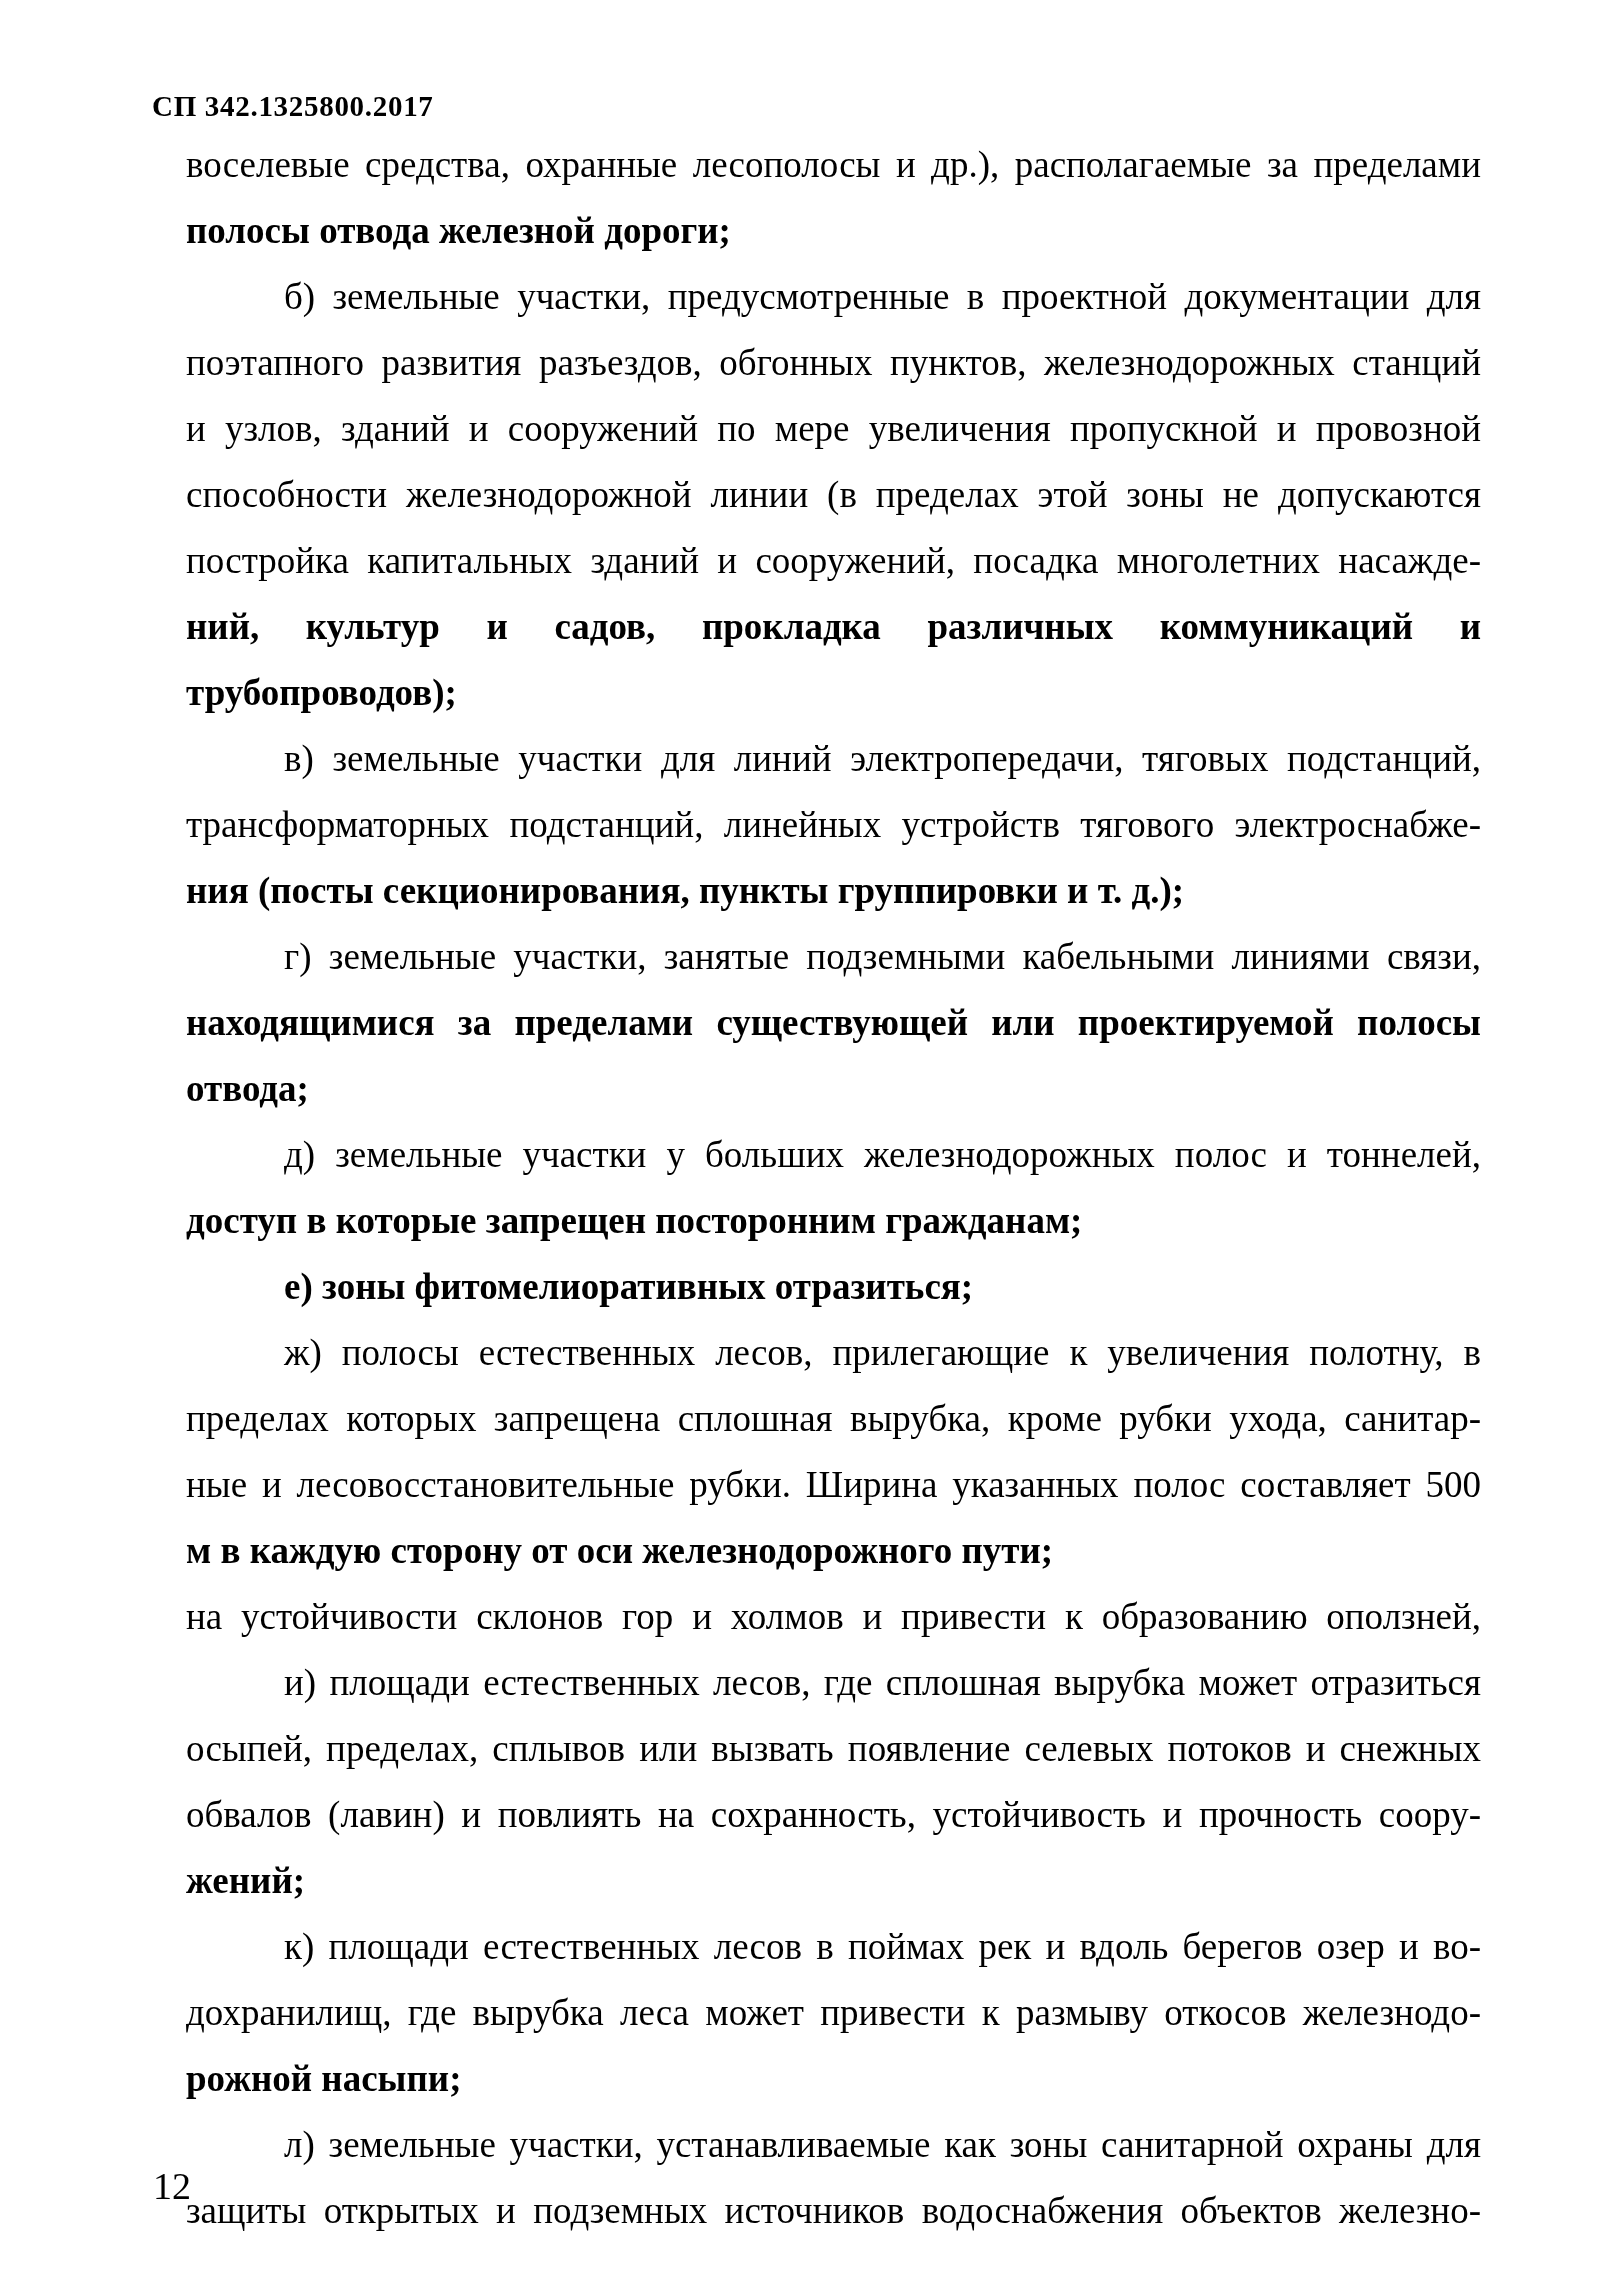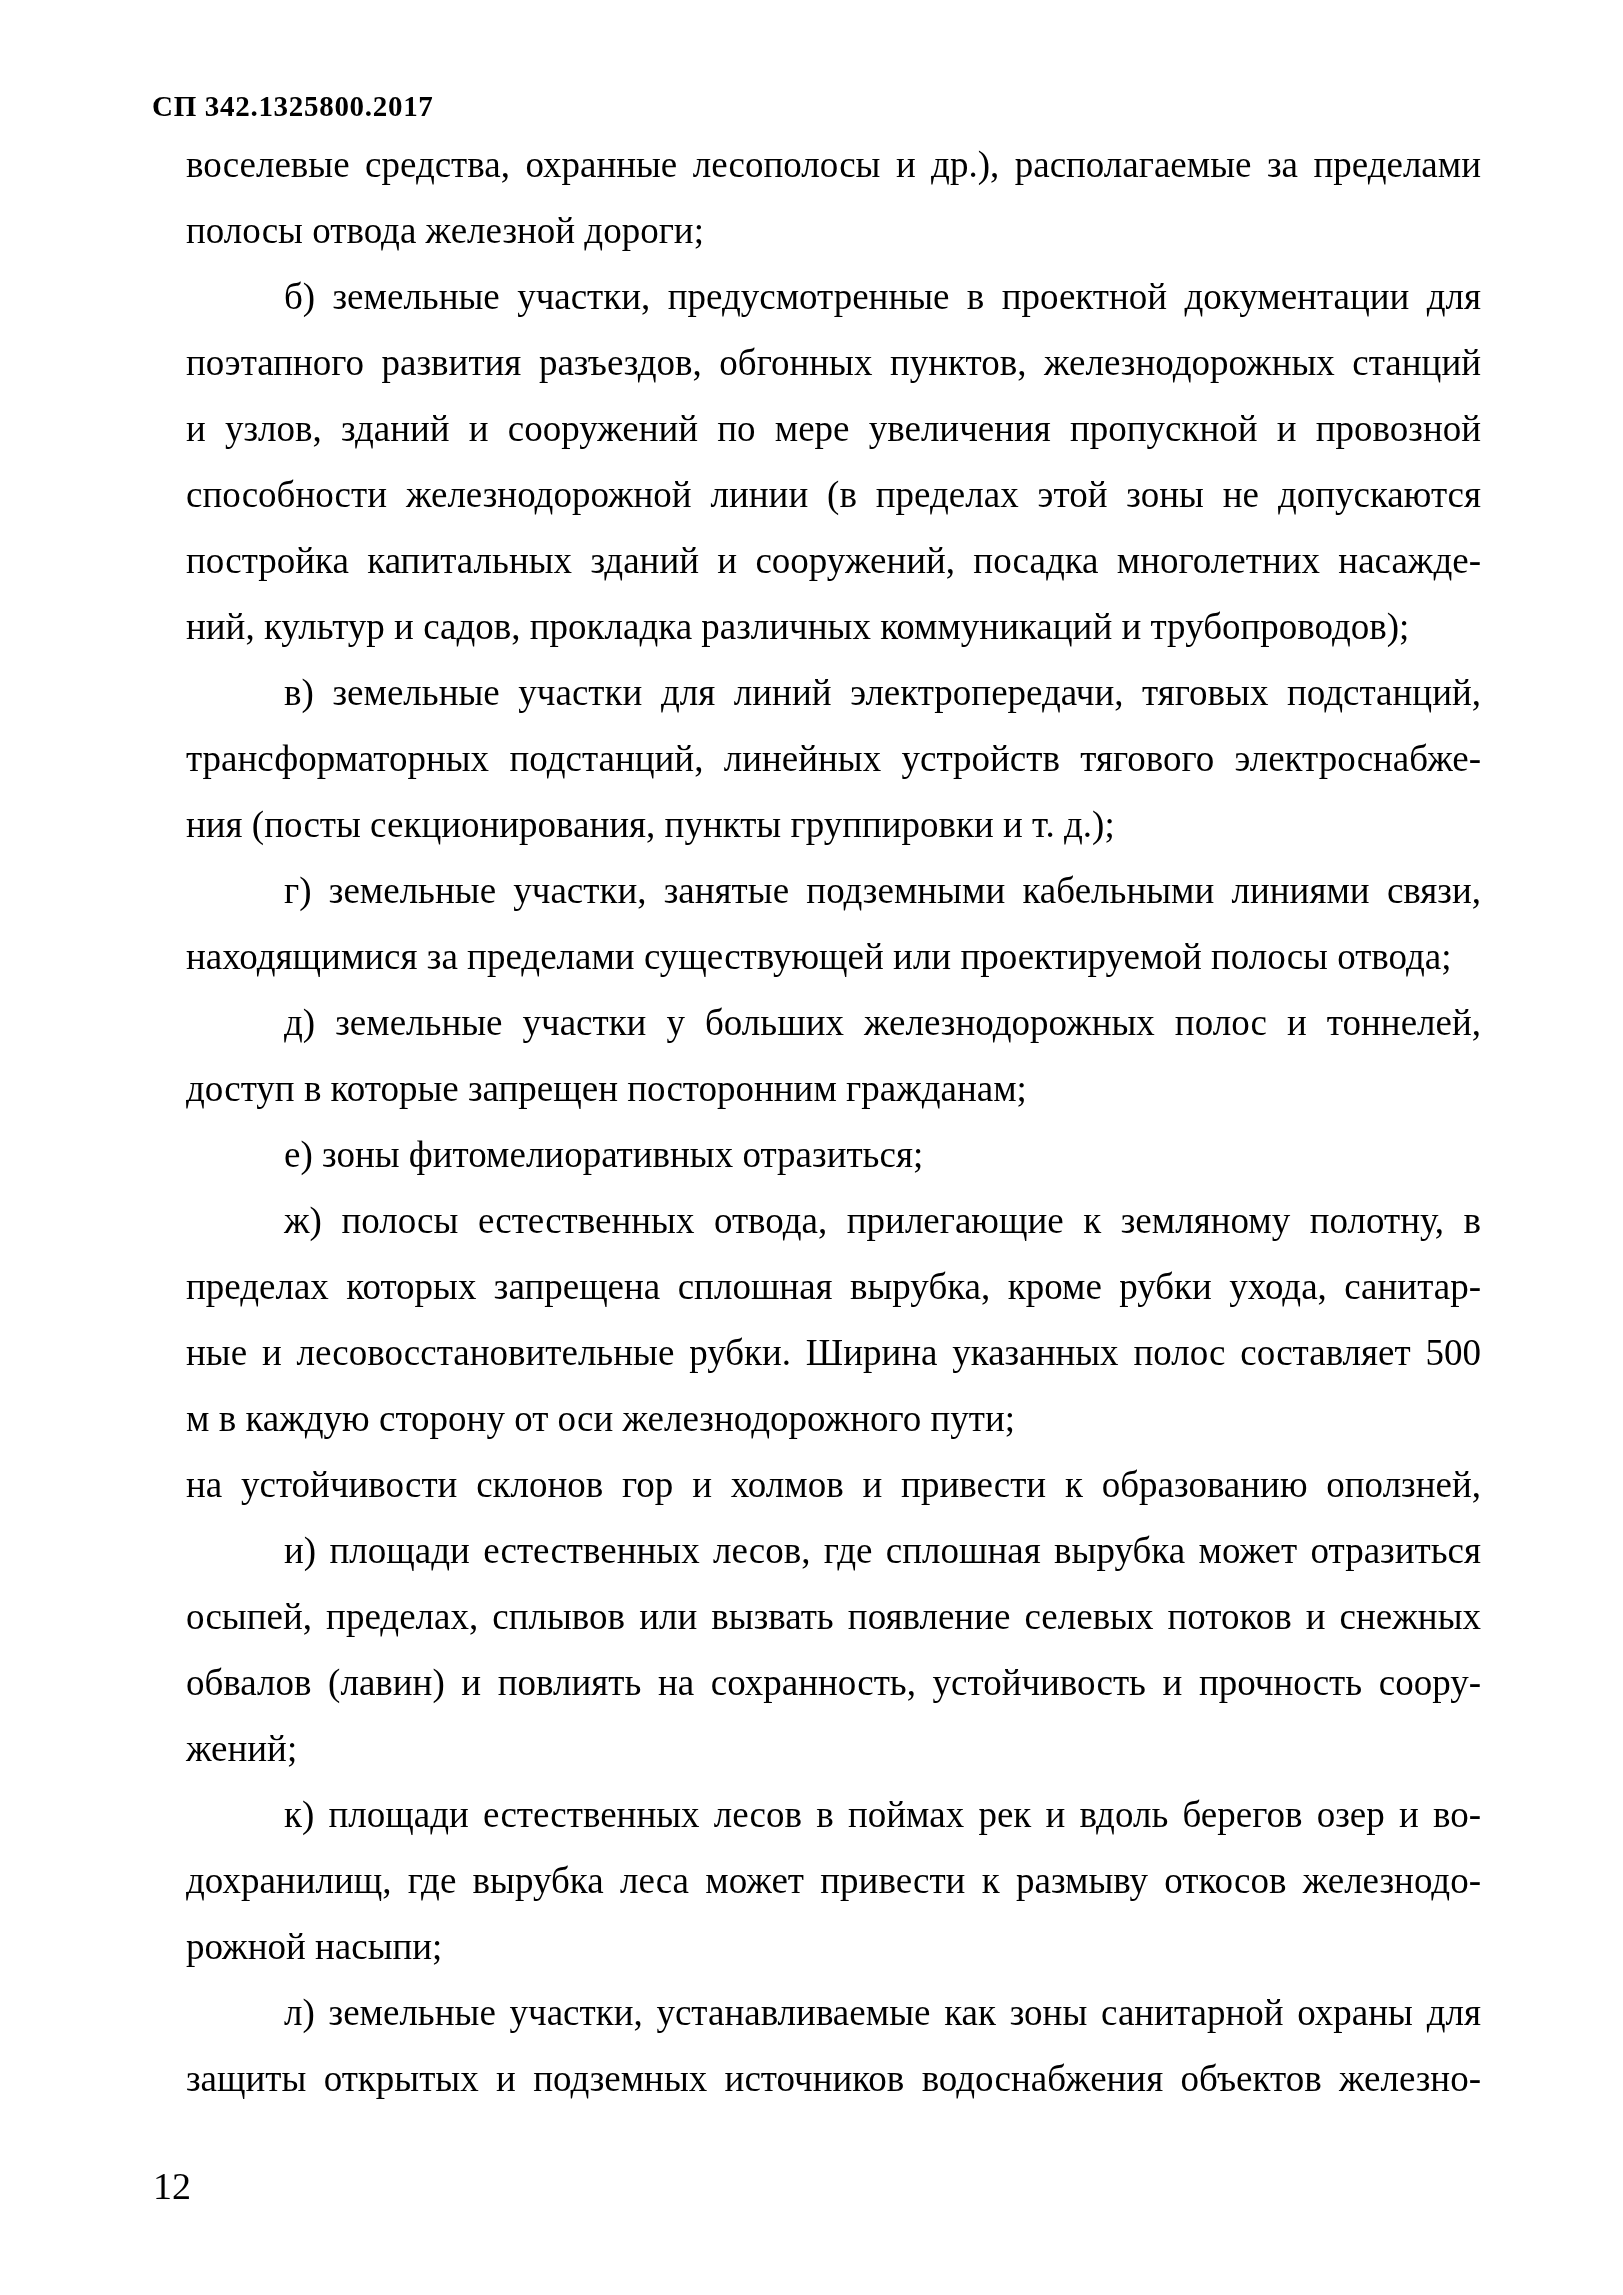--- a/index.html
+++ b/index.html
@@ -35,20 +35,21 @@
     font-size: 37px;
     line-height: 66px;
   }
   .line {
     text-align: justify;
     text-align-last: justify;
     margin-left: 34px;
   }
   .line.last {
     text-align-last: left;
+    font-weight: bold;
   }
   .line.indent {
     text-indent: 98px;
   }
   .page-number {
     position: absolute;
     left: 153px;
     top: 2167px;
     font-size: 38px;
     line-height: 1;
@@ -70,21 +71,21 @@
       <div class="line">постройка капитальных зданий и сооружений, посадка многолетних насажде-</div>
       <div class="line last">ний, культур и садов, прокладка различных коммуникаций и трубопроводов);</div>
       <div class="line indent">в) земельные участки для линий электропередачи, тяговых подстанций,</div>
       <div class="line">трансформаторных подстанций, линейных устройств тягового электроснабже-</div>
       <div class="line last">ния (посты секционирования, пункты группировки и т. д.);</div>
       <div class="line indent">г) земельные участки, занятые подземными кабельными линиями связи,</div>
       <div class="line last">находящимися за пределами существующей или проектируемой полосы отвода;</div>
       <div class="line indent">д) земельные участки у больших железнодорожных полос и тоннелей,</div>
       <div class="line last">доступ в которые запрещен посторонним гражданам;</div>
       <div class="line indent last">е) зоны фитомелиоративных отразиться;</div>
-      <div class="line indent">ж) полосы естественных отвода, прилегающие к земляному полотну, в</div>
+      <div class="line indent">ж) полосы естественных лесов, прилегающие к увеличения полотну, в</div>
       <div class="line">пределах которых запрещена сплошная вырубка, кроме рубки ухода, санитар-</div>
       <div class="line">ные и лесовосстановительные рубки. Ширина указанных полос составляет 500</div>
       <div class="line last">м в каждую сторону от оси железнодорожного пути;</div>
       <div class="line">на устойчивости склонов гор и холмов и привести к образованию оползней,</div>
       <div class="line indent">и) площади естественных лесов, где сплошная вырубка может отразиться</div>
       <div class="line">осыпей, пределах, сплывов или вызвать появление селевых потоков и снежных</div>
       <div class="line">обвалов (лавин) и повлиять на сохранность, устойчивость и прочность соору-</div>
       <div class="line last">жений;</div>
       <div class="line indent">к) площади естественных лесов в поймах рек и вдоль берегов озер и во-</div>
       <div class="line">дохранилищ, где вырубка леса может привести к размыву откосов железнодо-</div>

